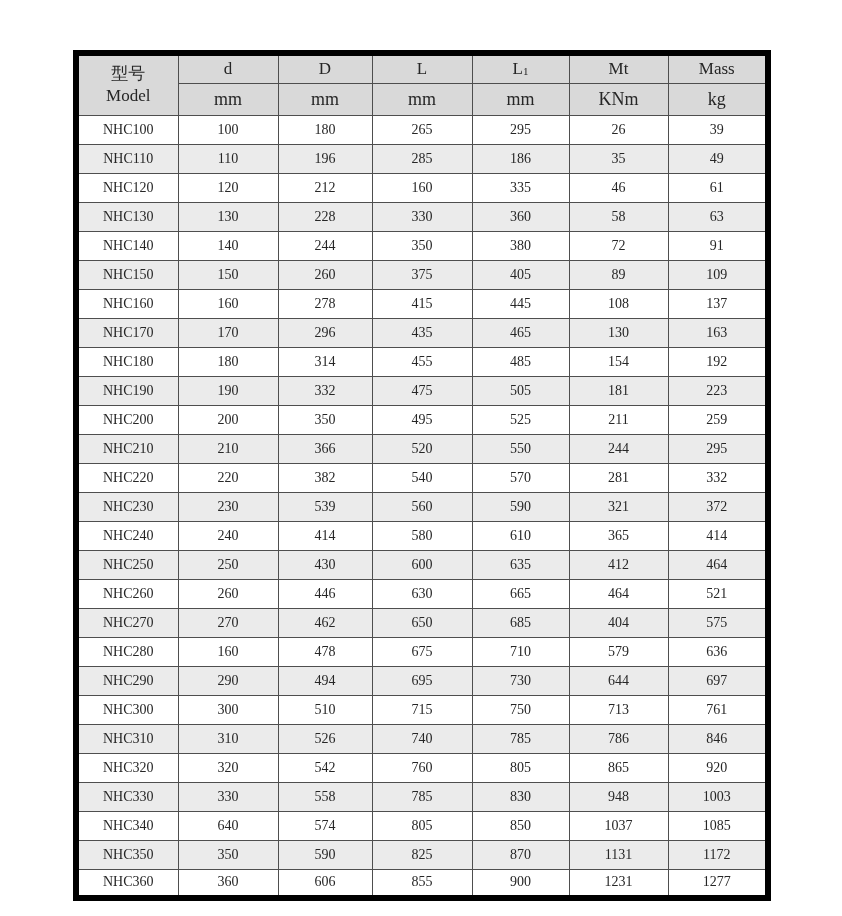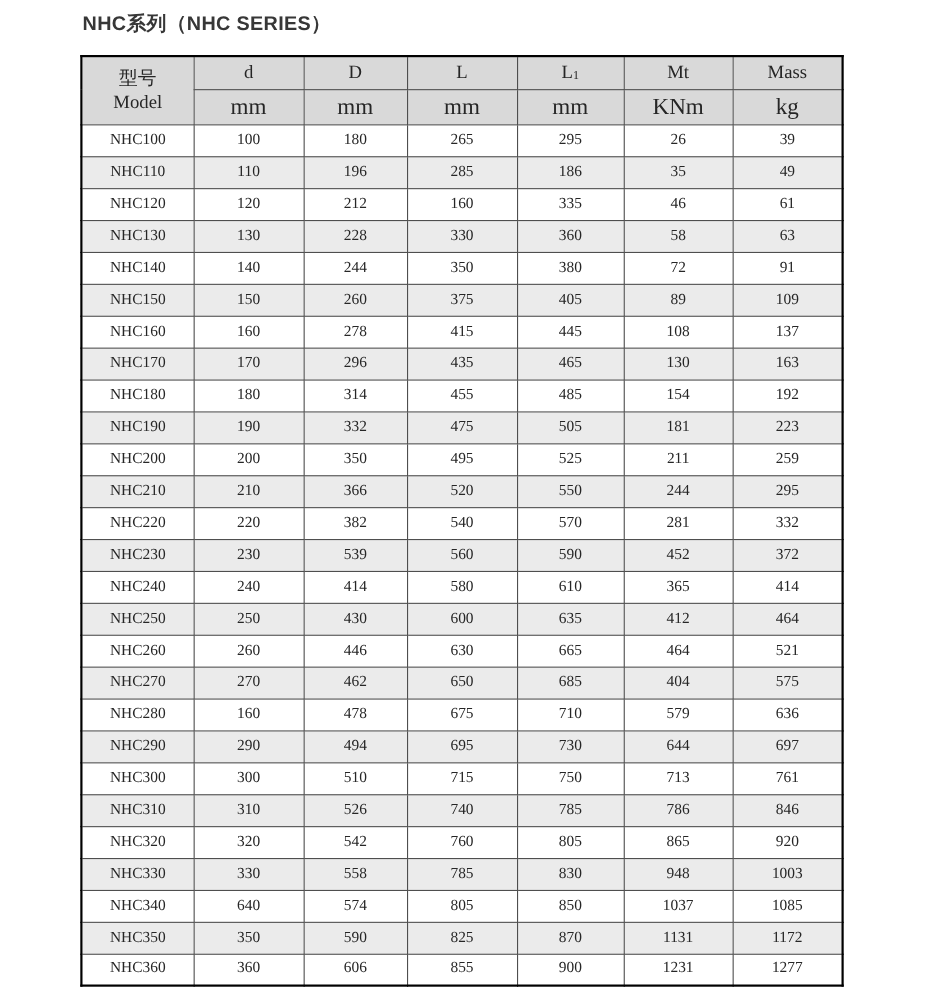--- a/index.html
+++ b/index.html
@@ -23,44 +23,43 @@
     color: #373737;
     letter-spacing: 0.3px;
   }
   table.spec {
     position: absolute;
     left: 73px;
     top: 50px;
     width: 692px;
     border-collapse: collapse;
     table-layout: fixed;
-    border: 2px solid #000000;
+    border: 6px solid #000000;
   }
   table.spec th,
   table.spec td {
     border: 1px solid #4e4e4e;
     text-align: center;
     vertical-align: middle;
     padding: 0;
     overflow: hidden;
   }
   thead th { background: #d9d9d9; font-weight: 400; }
   thead tr.symbols th { height: 30px; font-size: 17px; }
-  thead tr.units th { height: 32px; font-size: 21px; }
+  thead tr.units th { height: 32px; font-size: 18px; }
   th.model-h { font-size: 15px; line-height: 1.3; }
   tbody td { height: 29px; font-size: 14px; background: #ffffff; }
   tbody tr:nth-child(even) td { background: #ebebeb; }
   .subnum { font-size: 11px; vertical-align: -1px; }
 </style>
 </head>
 <body>
 
 <div class="page">
 
-  <div class="title">NHC系列（NHC SERIES）</div>
 
   <table class="spec">
     <colgroup>
       <col style="width:102px">
       <col style="width:100px">
       <col style="width:94px">
       <col style="width:100px">
       <col style="width:97px">
       <col style="width:99px">
       <col style="width:100px">
@@ -204,21 +203,21 @@
           <td>570</td>
           <td>281</td>
           <td>332</td>
         </tr>
         <tr>
           <td>NHC230</td>
           <td>230</td>
           <td>539</td>
           <td>560</td>
           <td>590</td>
-          <td>452</td>
+          <td>321</td>
           <td>372</td>
         </tr>
         <tr>
           <td>NHC240</td>
           <td>240</td>
           <td>414</td>
           <td>580</td>
           <td>610</td>
           <td>365</td>
           <td>414</td>

